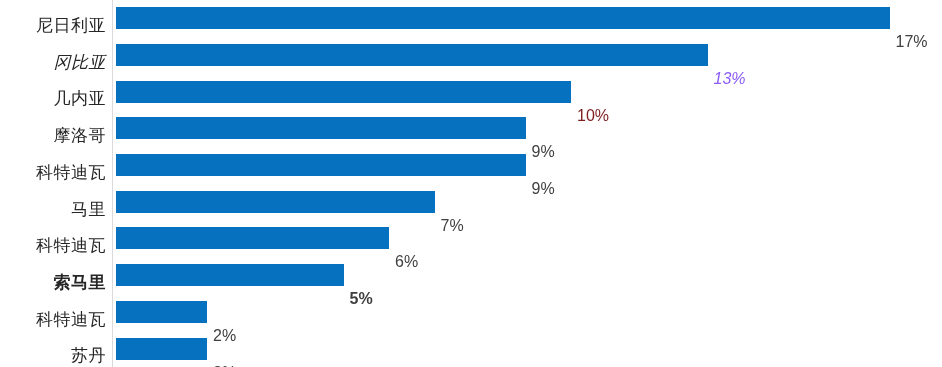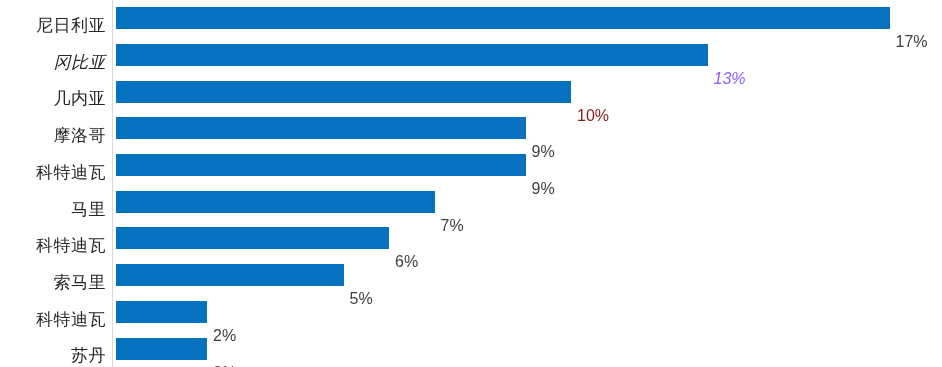--- a/index.html
+++ b/index.html
@@ -136,21 +136,21 @@
             <div class="value-label" style="left: 324.5px; color: rgb(64, 64, 64);">7%</div>
           </div>
         </div>
         <div class="bar-row" style="top: 220.2px;">
           <div class="cat-label">科特迪瓦</div>
           <div class="bar-track">
             <div class="bar" style="width: 273px; background: rgb(5, 113, 191);"></div>
             <div class="value-label" style="left: 279px; color: rgb(64, 64, 64);">6%</div>
           </div>
         </div>
-        <div class="bar-row" style="top: 256.9px;">
+        <div class="bar-row" style="top: 256.9px; font-weight: bold;">
           <div class="cat-label">索马里</div>
           <div class="bar-track">
             <div class="bar" style="width: 227.5px; background: rgb(5, 113, 191);"></div>
             <div class="value-label" style="left: 233.5px; color: rgb(64, 64, 64);">5%</div>
           </div>
         </div>
         <div class="bar-row" style="top: 293.6px;">
           <div class="cat-label">科特迪瓦</div>
           <div class="bar-track">
             <div class="bar" style="width: 91px; background: rgb(5, 113, 191);"></div>

